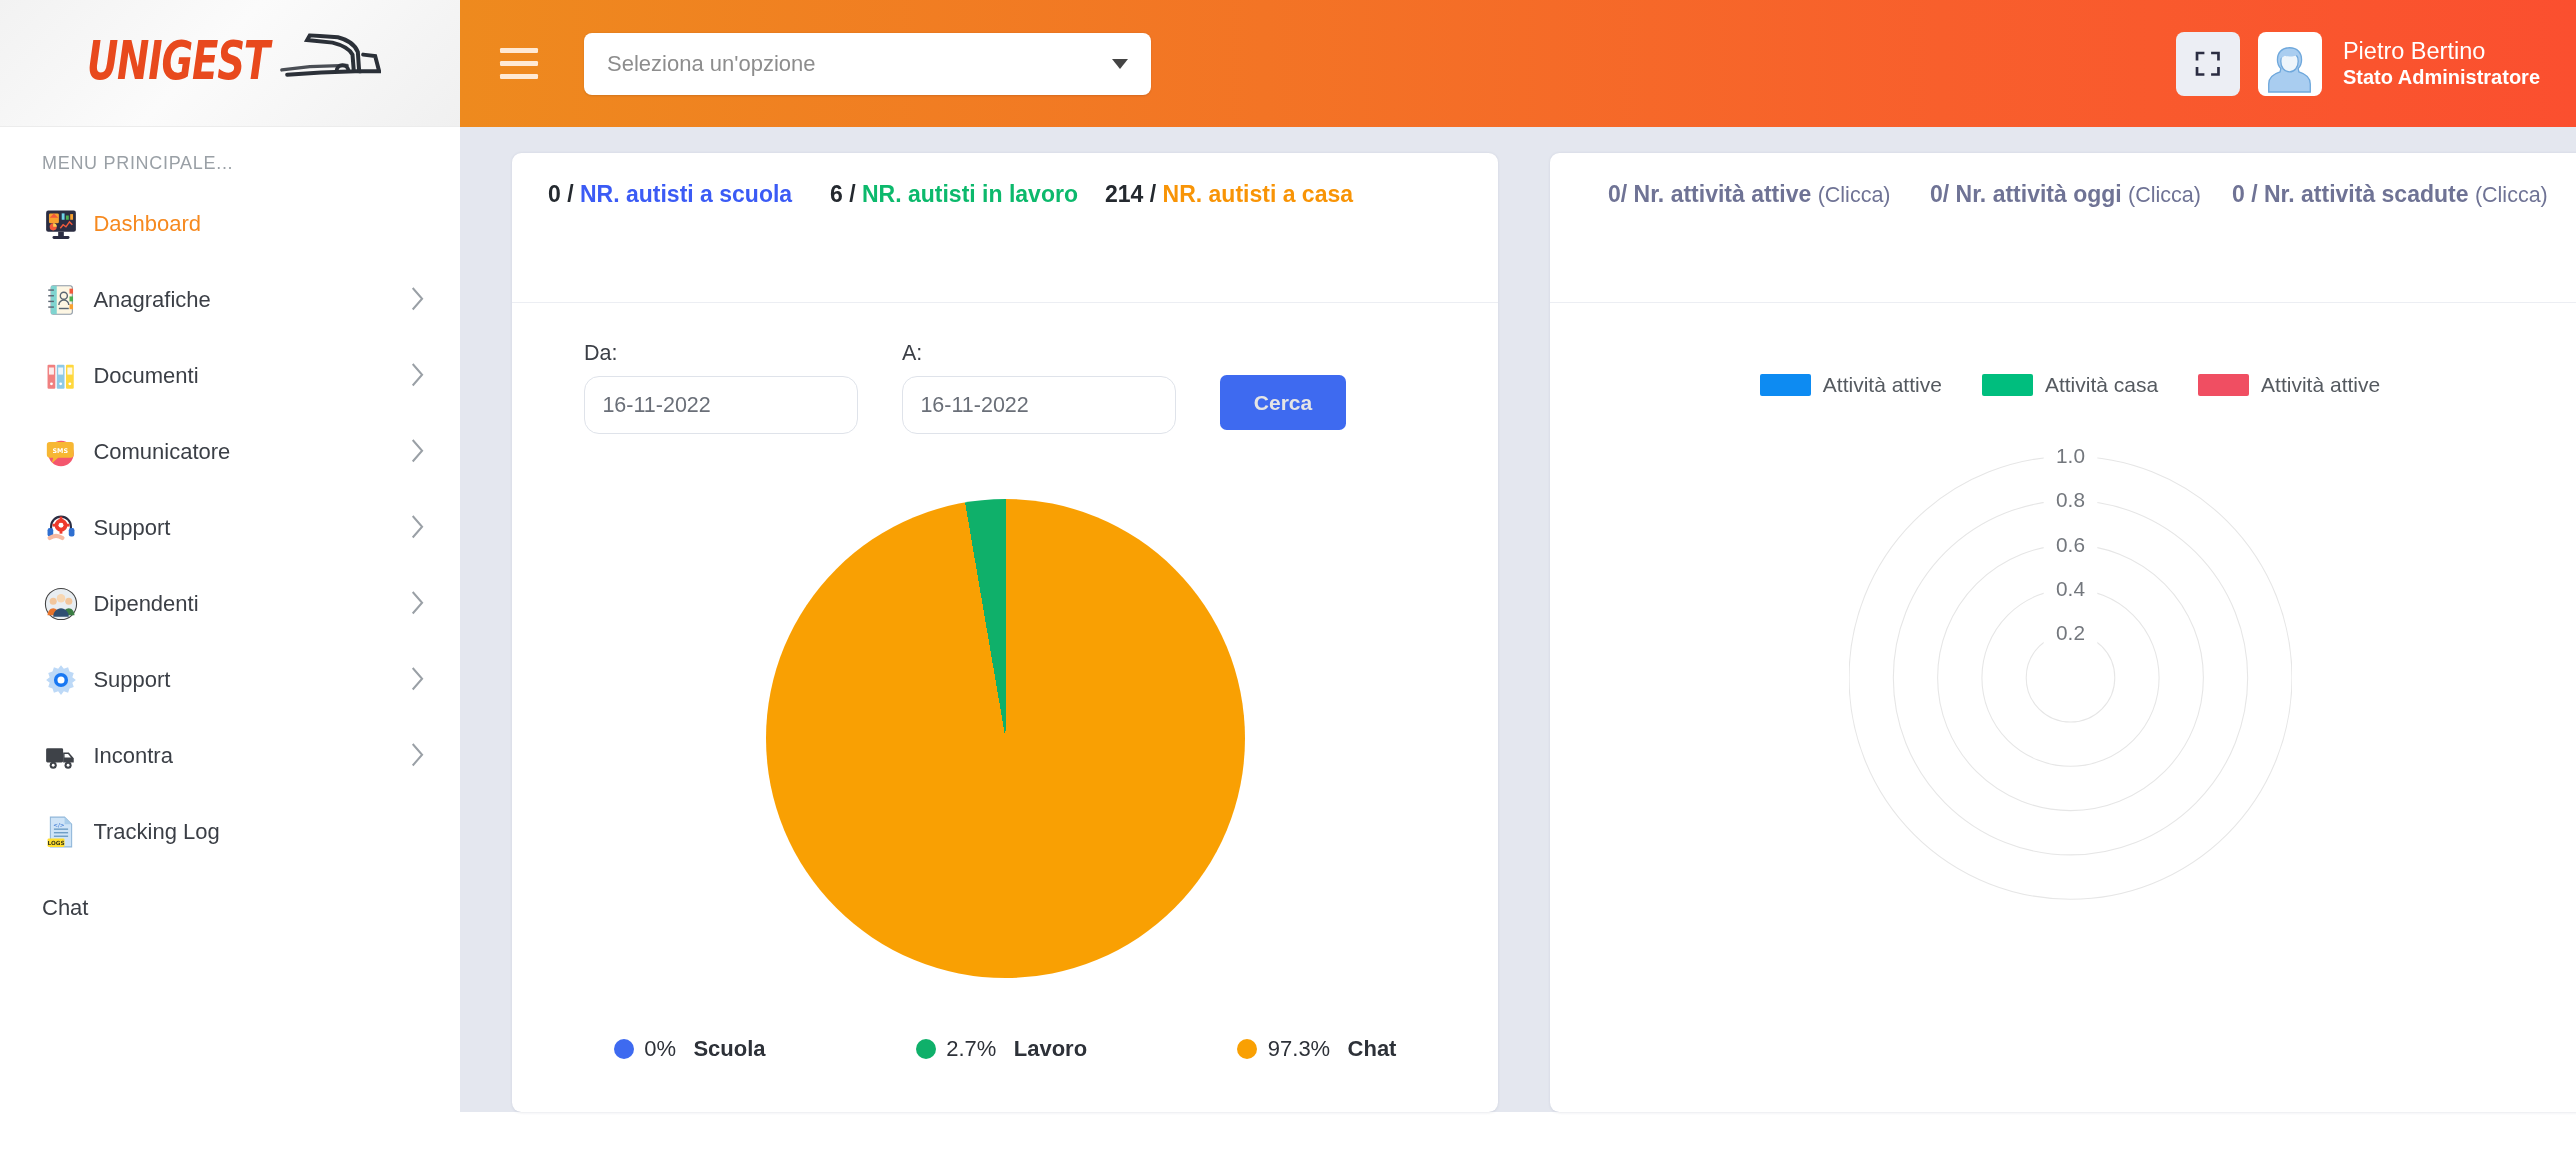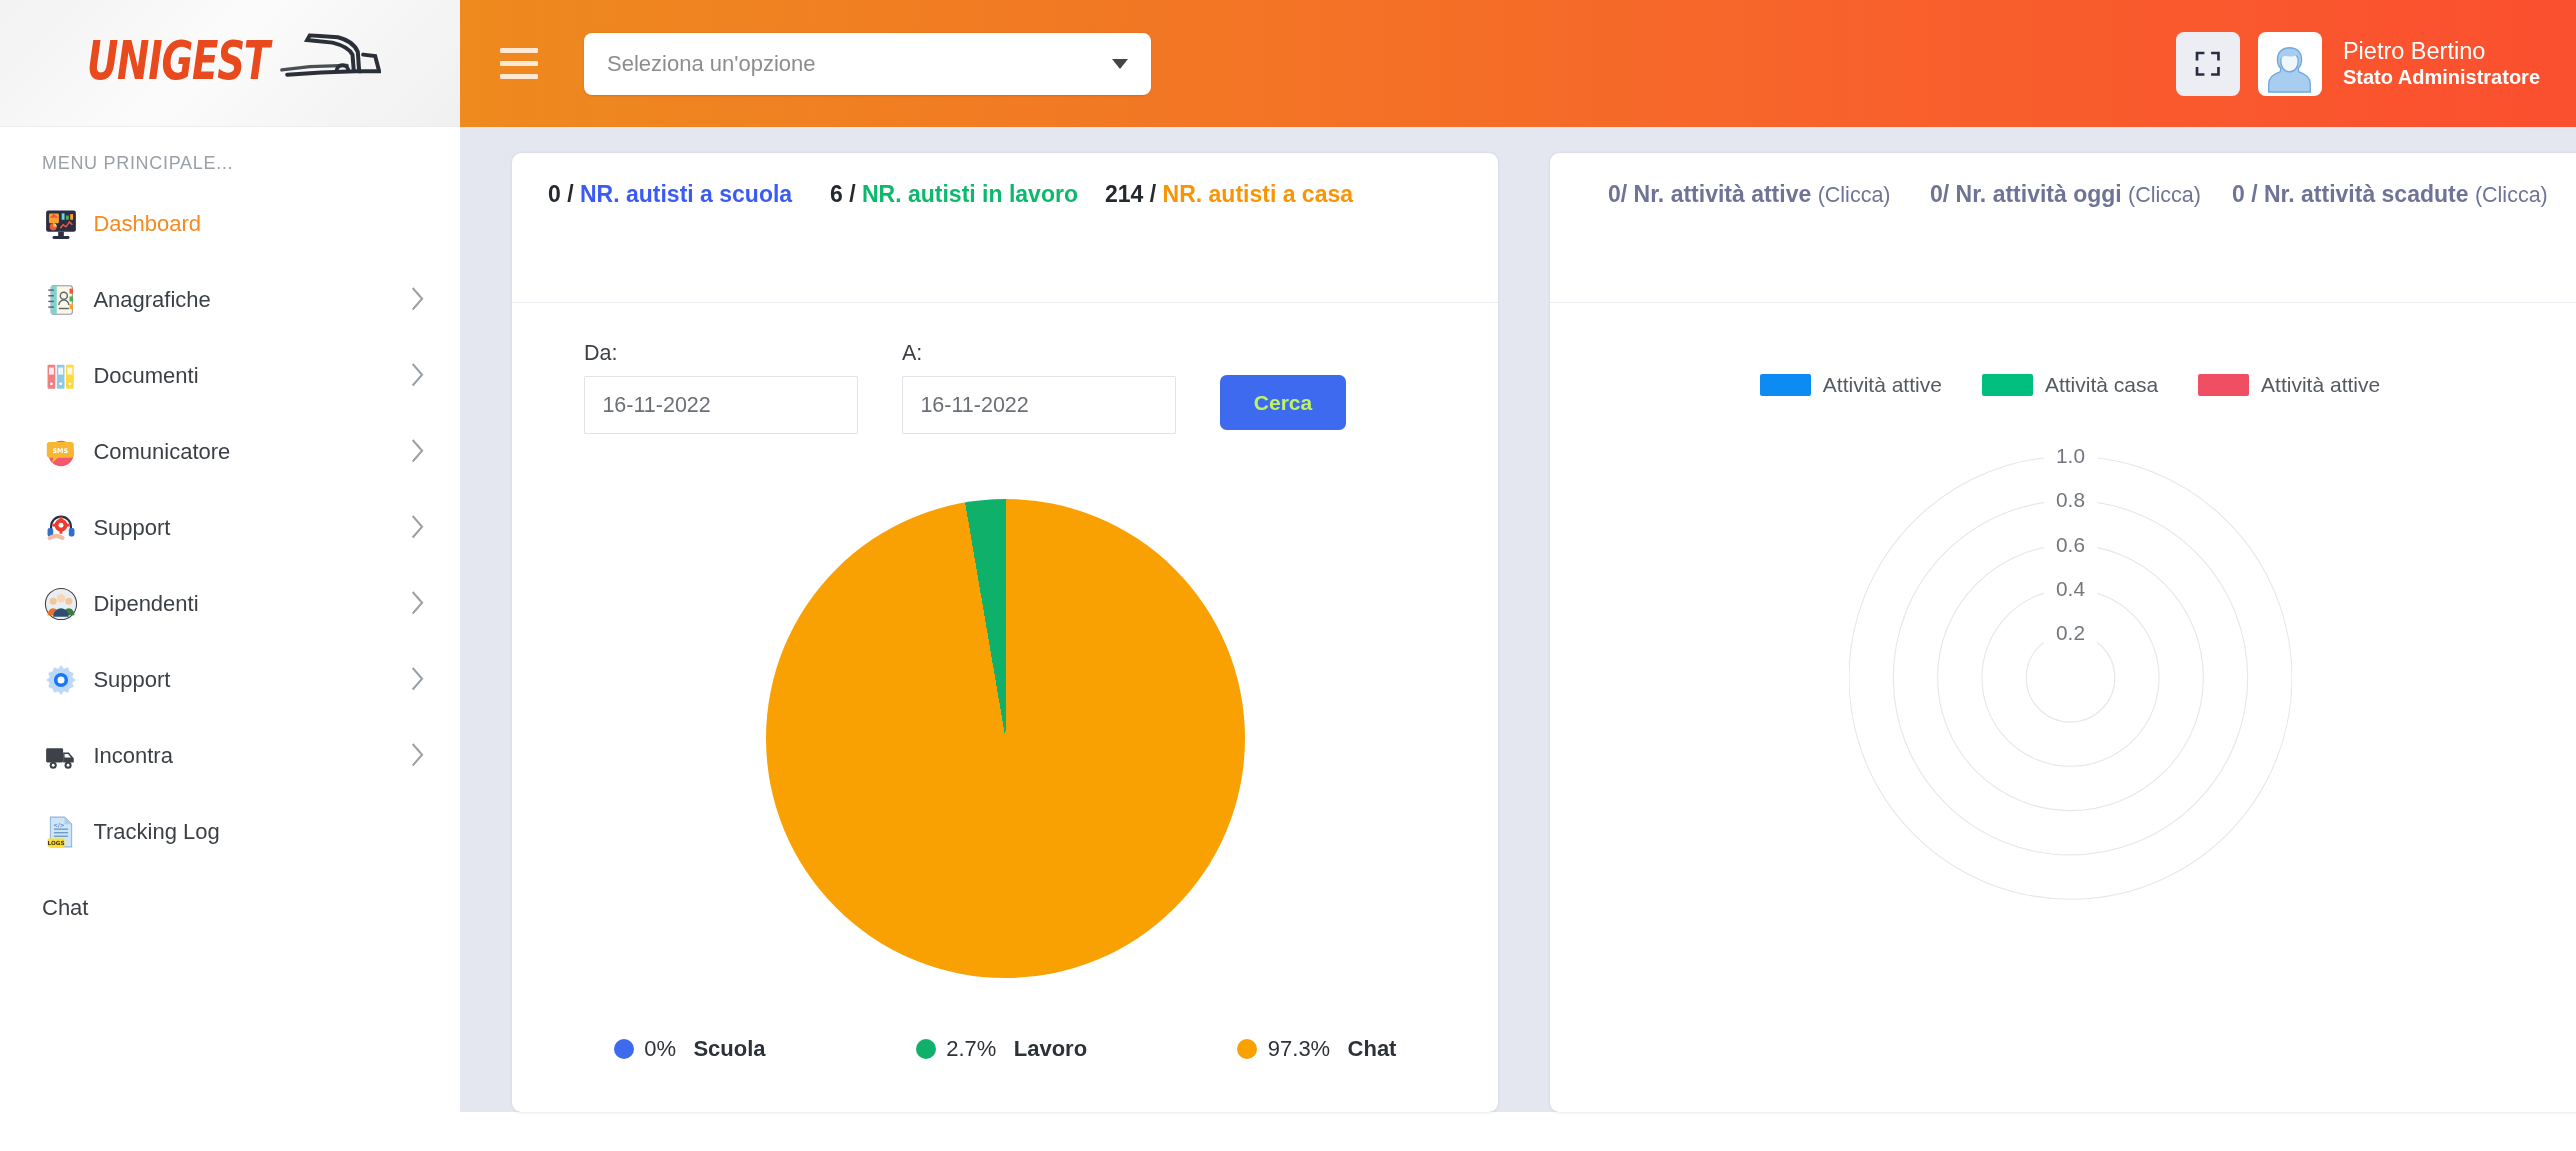--- a/index.html
+++ b/index.html
@@ -114,26 +114,26 @@
   .stat.act .lbl { color: #6f7395; }
   .stat.act .click { font-weight: 400; color: #6f7395; font-size: 21.5px; }
   .stats-row.acts { padding-left: 58px; }
   .stats-row.acts .stat.act:nth-child(2) { width: 302px; }
 
   .divider { height: 1.3px; background: #eceef3; margin: 0; }
 
   .filters { display: flex; align-items: flex-end; gap: 44px; padding: 38px 0 0 72px; }
   .field-label { font-size: 21.5px; color: #3b3f46; margin-bottom: 10.7px; }
   .date-input {
-    width: 274px; height: 58px; border: 0.7px solid #dfe3ea; border-radius: 1px;
+    width: 274px; height: 58px; border: 0.7px solid #dfe3ea; border-radius: 15px;
     background: #fff; font-size: 21.5px; color: #6a6f78; padding: 0 17.4px;
     font-family: "Liberation Sans", sans-serif;
   }
   .btn-cerca {
-    height: 55px; width: 126px; background: #3E6AF0; color: #bef264;
+    height: 55px; width: 126px; background: #3E6AF0; color: #e5e5e5;
     border: none; border-radius: 6.7px; font-size: 21px; font-weight: 700;
     cursor: pointer; font-family: "Liberation Sans", sans-serif; margin-bottom: 4px;
   }
 
   .pie-area { flex: 1; display: flex; align-items: center; justify-content: center; padding-top: 6.7px; }
   .pie { width: 479px; height: 479px; border-radius: 50%; }
 
   .pie-legend { display: flex; justify-content: center; gap: 150px; padding-bottom: 50px; }
   .lg-item { display: flex; align-items: center; gap: 10.7px; font-size: 22px; color: #2d3138; }
   .lg-dot { width: 20px; height: 20px; border-radius: 50%; flex: 0 0 20px; }

